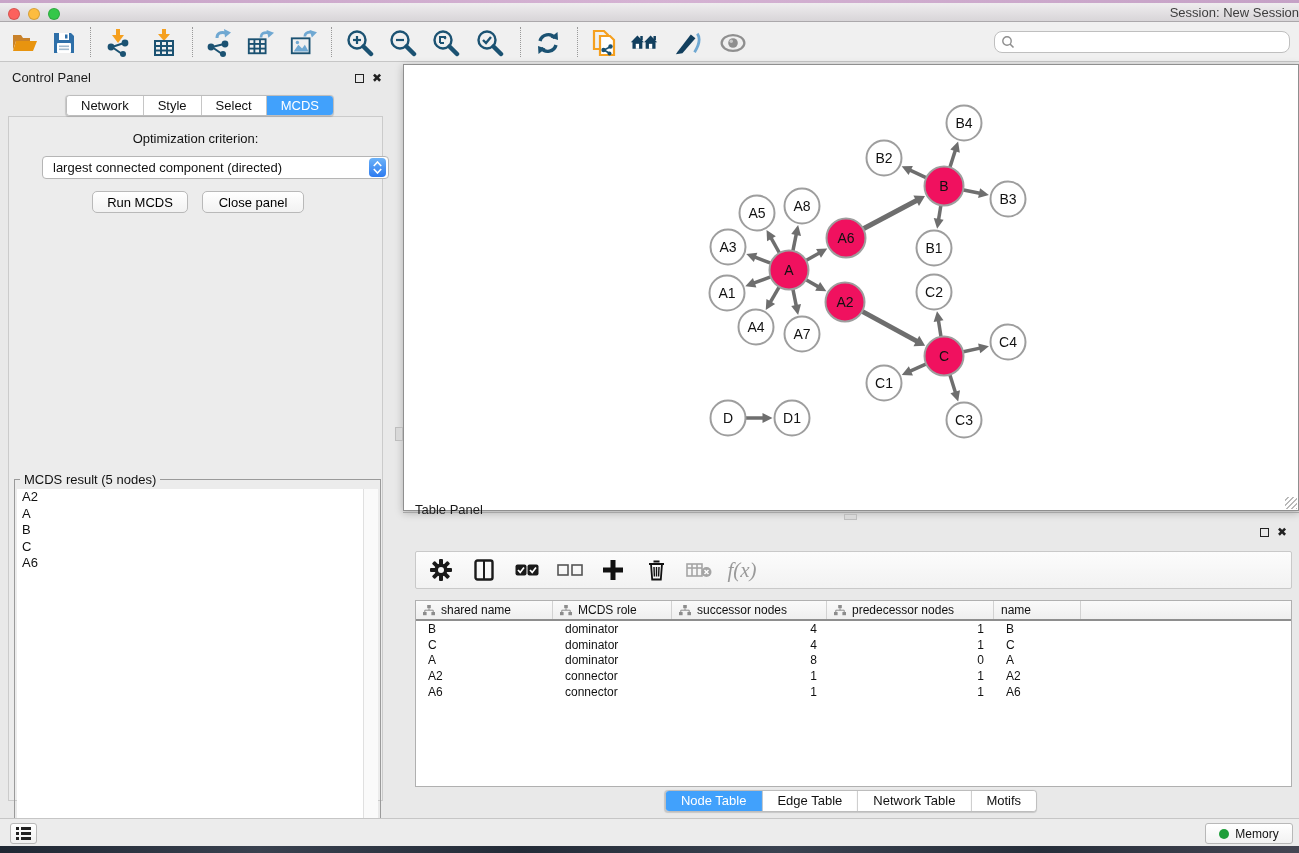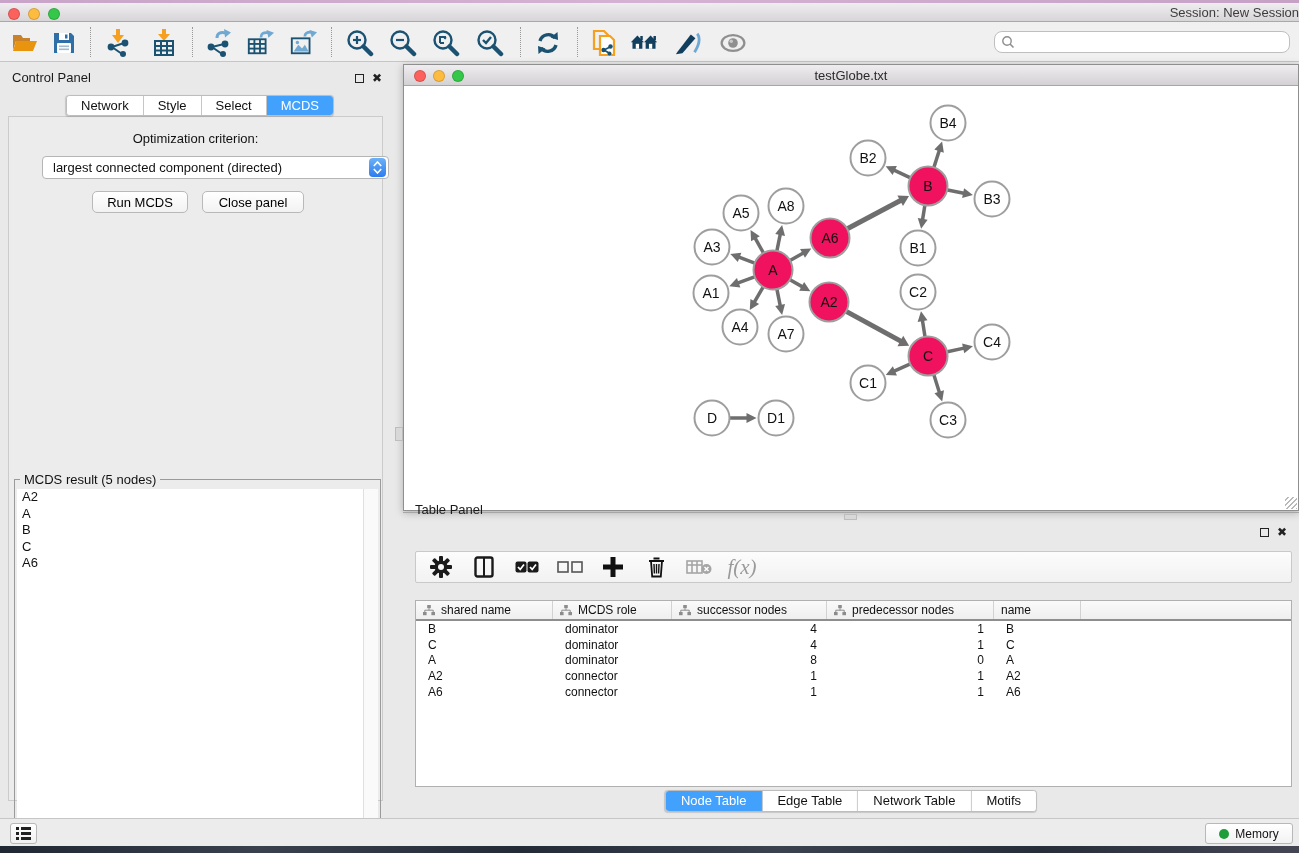--- a/index.html
+++ b/index.html
@@ -70,32 +70,32 @@
   .result-scroll { position:absolute; right:2px; top:9px; width:15px; bottom:2px;
     background:#FAFAFA; border-left:1px solid #E0E0E0; }
 
   
   .net-win { left:403px; top:64px; width:896px; height:447px;
     border:1px solid #8F8F8F; background:#fff; box-shadow:0 2px 8px rgba(0,0,0,.25); }
   .net-titlebar { position:absolute; left:0; top:0; right:0; height:21px;
     background:linear-gradient(#EFEDEF,#D4D1D4); border-bottom:1px solid #A9A6A9; }
   .net-title { width:100%; text-align:center; font-size:13px; color:#2b2b2b; line-height:21px; }
   .net-lights { left:10px; top:5px; display:flex; gap:7px; }
-  .net-canvas { position:absolute; left:1px; top:22px; width:892px; height:423px; background:#fff; }
+  .net-canvas { position:absolute; left:1px; top:22px; width:892px; height:423px; background:#fff;padding-left:16px; }
   .resize-corner { position:absolute; right:1px; bottom:1px; width:12px; height:12px;
     background:repeating-linear-gradient(135deg, transparent 0 2px, #B9B9B9 2px 3.5px); }
   .vsplit-handle { left:395px; top:427px; width:8px; height:14px; background:#D8D8D8;
     border:1px solid #BDBDBD; }
   .hsplit-line { left:403px; top:512px; width:896px; height:1px; background:#A6A6A6; }
   .hsplit-handle { left:844px; top:514px; width:13px; height:6px; background:#D8D8D8;
     border:1px solid #BDBDBD; }
 
   
   .tp-title { left:415px; top:502px; font-size:13px; color:#1a1a1a; }
-  .tp-toolbar { left:415px; top:551px; width:877px; height:32px;
+  .tp-toolbar { left:415px; top:551px; width:877px; height:38px;
     background:linear-gradient(#FCFCFC,#F2F2F2); border:1px solid #C9C9C9; border-radius:2px;
     display:flex; align-items:center; gap:17px; padding-left:12px; }
   .tp-icon { width:26px; height:26px; display:flex; align-items:center; justify-content:center; }
   .fx { font-family:"Liberation Serif", serif; font-style:italic; font-size:21px; color:#9A9A9A; }
   .tbl { left:415px; top:600px; width:877px; height:187px; background:#fff;
     border:1px solid #B0B0B0; display:flex; flex-direction:column; }
   .tbl-head { display:flex; height:20px; background:linear-gradient(#FAFAFA,#EFEFEF);
     border-bottom:2px solid #8E8E8E; flex:0 0 auto; }
   .th { display:flex; align-items:center; border-right:1px solid #D2D2D2; font-size:12px;
     color:#111; padding:0 4px 0 7px; }
@@ -334,28 +334,20 @@
       <div class="result-item">A2</div>
       <div class="result-item">A</div>
       <div class="result-item">B</div>
       <div class="result-item">C</div>
       <div class="result-item">A6</div>
     </div>
   <div class="result-scroll"></div>
 </div>
 
 <div class="abs net-win">
-  <div class="net-titlebar">
-    <div class="abs net-lights">
-      <span class="light red"></span>
-      <span class="light yellow"></span>
-      <span class="light green"></span>
-    </div>
-    <div class="net-title">testGlobe.txt</div>
-  </div>
   <div class="net-canvas">
     <svg width="892" height="423" viewBox="0 0 892 423">
         <line x1="351.62529748810863" y1="176.82593183977866" x2="332.73167537582924" y2="169.70210710891922" stroke="#6E6E6E" stroke-width="3.5"></line>
         <polygon points="325.2460970846789,166.87967594996093 336.3670894229658,165.72922846668985 332.8390504742679,175.08620133062777" fill="#6E6E6E"></polygon>
         <line x1="359.43314175761634" y1="167.7402837557541" x2="349.4622058094601" y2="149.97955409810072" stroke="#6E6E6E" stroke-width="3.5"></line>
         <polygon points="345.54592775579897,143.00368381501687 354.80119424980273,149.2758478853335 346.081356395948,154.17119545240988" fill="#6E6E6E"></polygon>
         <line x1="371.4835486750768" y1="165.85022190731405" x2="375.52585208202214" y2="145.9496512885065" stroke="#6E6E6E" stroke-width="3.5"></line>
         <polygon points="377.118331476343,138.10975273185005 380.0276688313522,148.90492554912112 370.22779563553166,146.91432630622006" fill="#6E6E6E"></polygon>
         <line x1="383.2597162442459" y1="174.4331417576163" x2="399.2764783311283" y2="165.44127532287533" stroke="#6E6E6E" stroke-width="3.5"></line>
         <polygon points="406.25234861421217,161.52499726921423 399.9801845438956,170.78026376321802 395.08483697681913,162.0604259093632" fill="#6E6E6E"></polygon>

